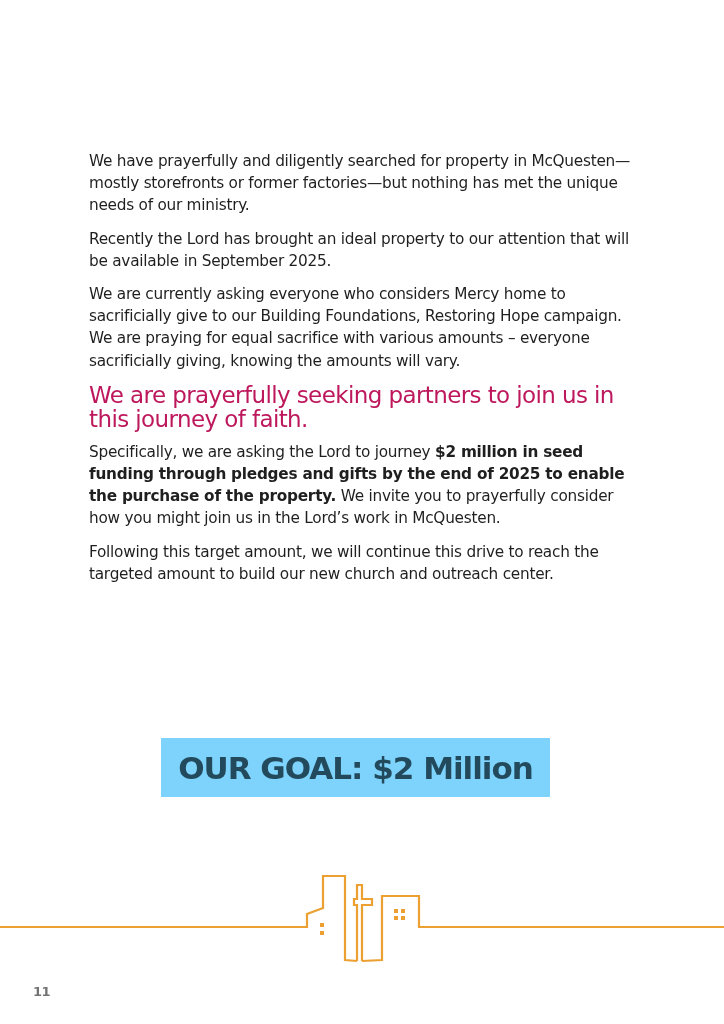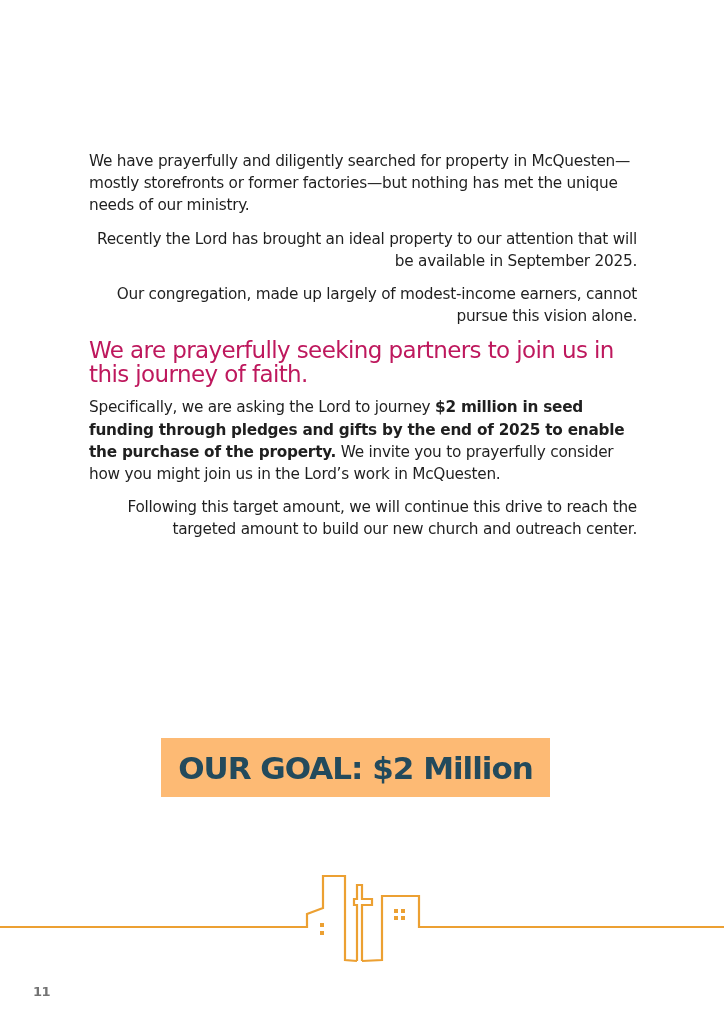--- a/index.html
+++ b/index.html
@@ -29,38 +29,38 @@
       letter-spacing: -0.6px;
       line-height: 48px;
     }
     .para {
       margin: 10px 0 0 0;
       font-size: 15.3px;
       line-height: 22.2px;
       letter-spacing: -0.25px;
       color: #1f1f1f;
     }
-    .para + .para { margin-top: 11px; text-align: right; }
+    .para + .para { margin-top: 11px; }
     .subhead {
       margin: 11px 0 0 0;
       font-size: 23px;
       font-weight: normal;
       color: #be185d;
       line-height: 24px;
       letter-spacing: -0.6px;
     }
     .subhead + .para { margin-top: 10px; }
     .para b { font-weight: bold; }
     .goal-box {
       position: absolute;
       left: 161px;
       top: 738px;
       width: 389px;
       height: 59px;
-      background: #fdba74;
+      background: #7dd3fc;
       display: flex;
       align-items: center;
       justify-content: center;
     }
     .goal-text {
       font-size: 31px;
       font-weight: bold;
       color: #234a5c;
       letter-spacing: -1px;
     }
@@ -81,21 +81,21 @@
       letter-spacing: -0.5px;
     }
   </style>
 </head>
 <body>
 
 <div class="content">
 
   <p class="para">We have prayerfully and diligently searched for property in McQuesten—mostly storefronts or former factories—but nothing has met the unique needs of our ministry.</p>
   <p class="para">Recently the Lord has brought an ideal property to our attention that will be available in September 2025.</p>
-  <p class="para">Our congregation, made up largely of modest-income earners, cannot pursue this vision alone.</p>
+  <p class="para">We are currently asking everyone who considers Mercy home to sacrificially give to our Building Foundations, Restoring Hope campaign. We are praying for equal sacrifice with various amounts – everyone sacrificially giving, knowing the amounts will vary.</p>
 
   <h2 class="subhead">We are prayerfully seeking partners to join us in this journey of faith.</h2>
 
   <p class="para"><span>Specifically, we are asking the Lord to journey </span><b>$2 million in seed funding through pledges and gifts by the end of 2025 to enable the purchase of the property.</b><span> We invite you to prayerfully consider how you might join us in the Lord’s work in McQuesten.</span></p>
 
   <p class="para">Following this target amount, we will continue this drive to reach the targeted amount to build our new church and outreach center.</p>
 </div>
 
 <div class="goal-box">
   <span class="goal-text">OUR GOAL: $2 Million</span>

